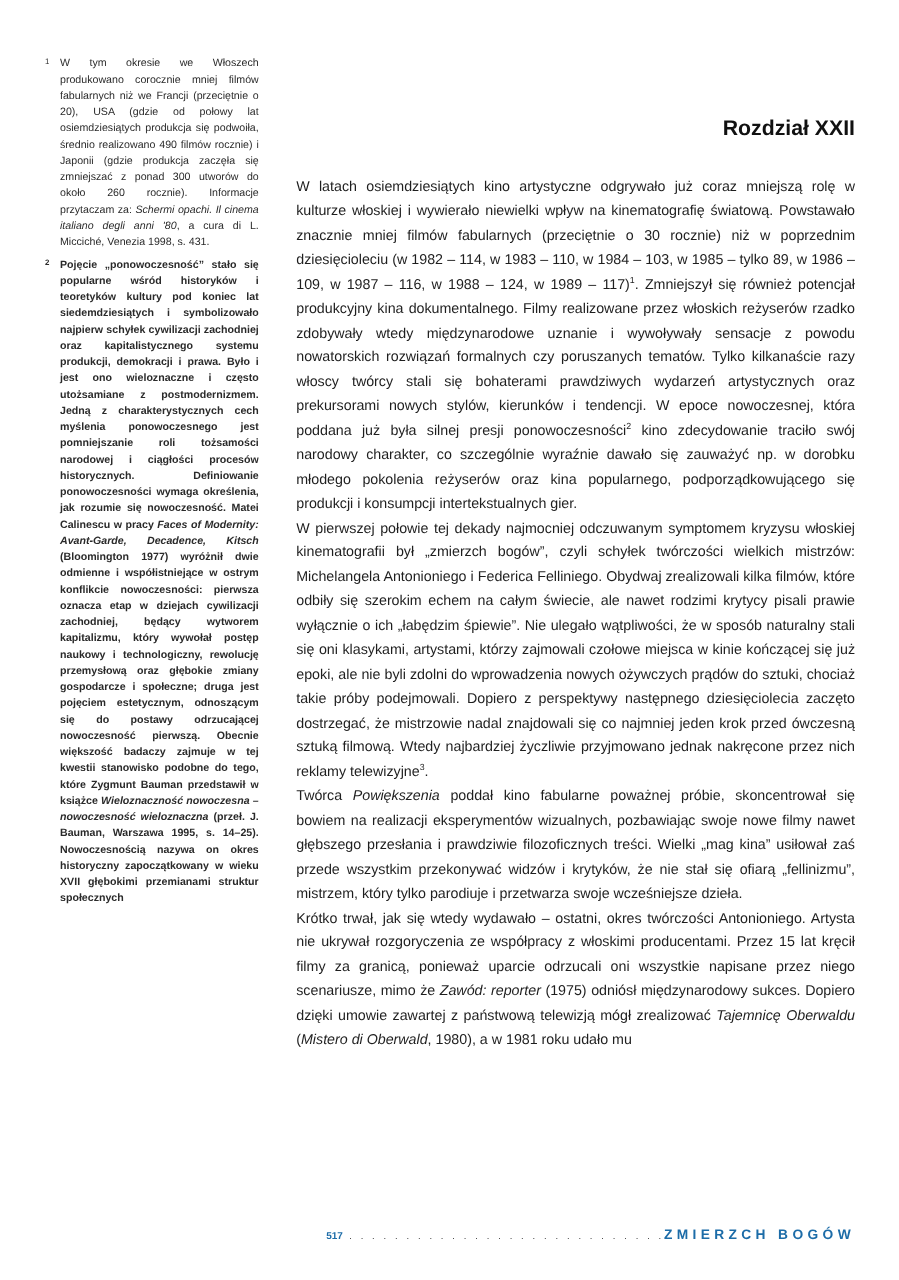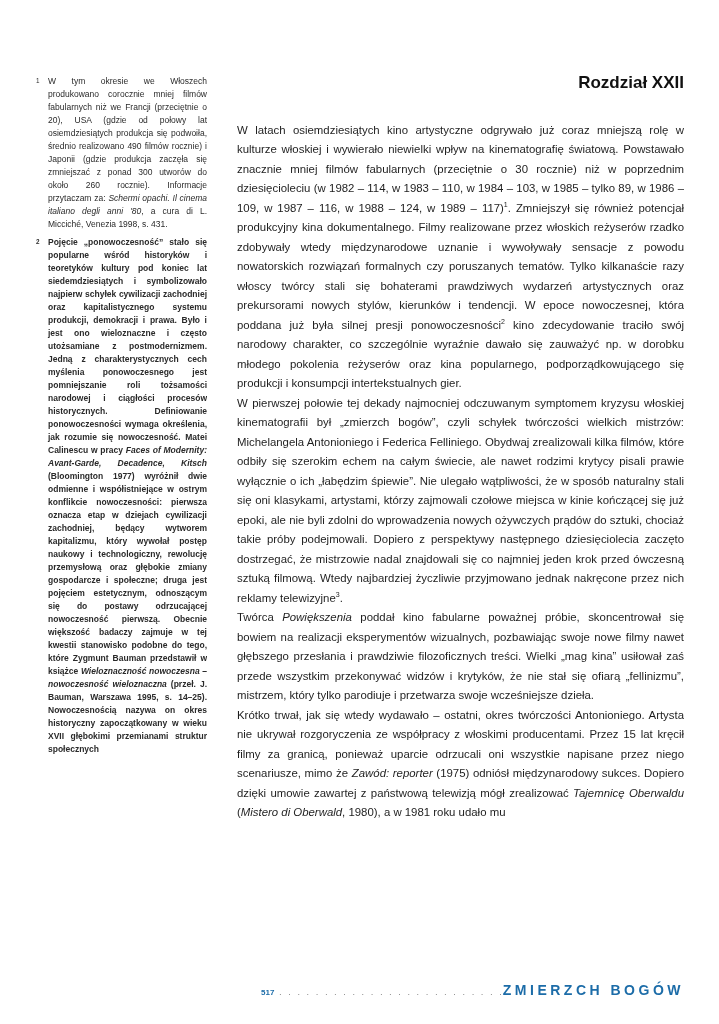--- a/index.html
+++ b/index.html
@@ -9,21 +9,21 @@
     background:#ffffff;
     font-family:"Liberation Sans","DejaVu Sans",sans-serif;
     color:#1e1e1e;
     overflow:hidden;
   }
   .page { position:absolute; inset:0; }
 
   
   .margin-col {
     position:absolute;
-    left:35px; top:75px;
+    left:35px; top:44px;
     width:172px;
     height:888px;
     overflow:hidden;
     font-size:8.5px;
     line-height:13px;
     color:#2a2a2a;
     text-align:justify;
   }
   .footnote { position:relative; padding-left:13px; }
   .footnote + .footnote { margin-top:5px;font-weight:bold; }
@@ -35,21 +35,21 @@
   sup { font-size:0.62em; vertical-align:super; line-height:0; }
 
   
   .main-col {
     position:absolute;
     left:237px; top:0;
     width:447px;
     height:965px;
     overflow:hidden;
   }
-  .chapter { margin-top:72px; text-align:right; color:#111; }
+  .chapter { margin-top:92px; text-align:right; color:#111; }
   .chapter-kicker, .chapter-title {
     font-size:17px; font-weight:700; line-height:21.5px;
   }
   .body-text { margin-top:27px; font-size:11.4px; line-height:19.5px; text-align:justify; }
   .para { margin:0; }
 
   
   .page-footer {
     position:absolute;
     left:237px; right:35px; top:982px;
@@ -57,21 +57,21 @@
     font-size:8px;
     margin-left:24px;
   }
   .page-num { font-weight:700; color:var(--accent,#1c6ca8); flex:none; }
   .leader {
     flex:1 1 auto; overflow:hidden; white-space:nowrap;
     color:#3a3a3a; letter-spacing:2.5px; padding:0 5px; font-size:7.5px;
   }
   .running-head {
     flex:none; font-weight:700; letter-spacing:3.5px;
-    color:var(--accent,#1c6ca8); font-size:14px;
+    color:var(--accent,#1c6ca8); font-size:11px;
   }
 </style>
 </head>
 <body>
 
 <div class="page">
 
   <aside class="margin-col">
     <div class="footnote">
       <span class="fn-num">1</span>

